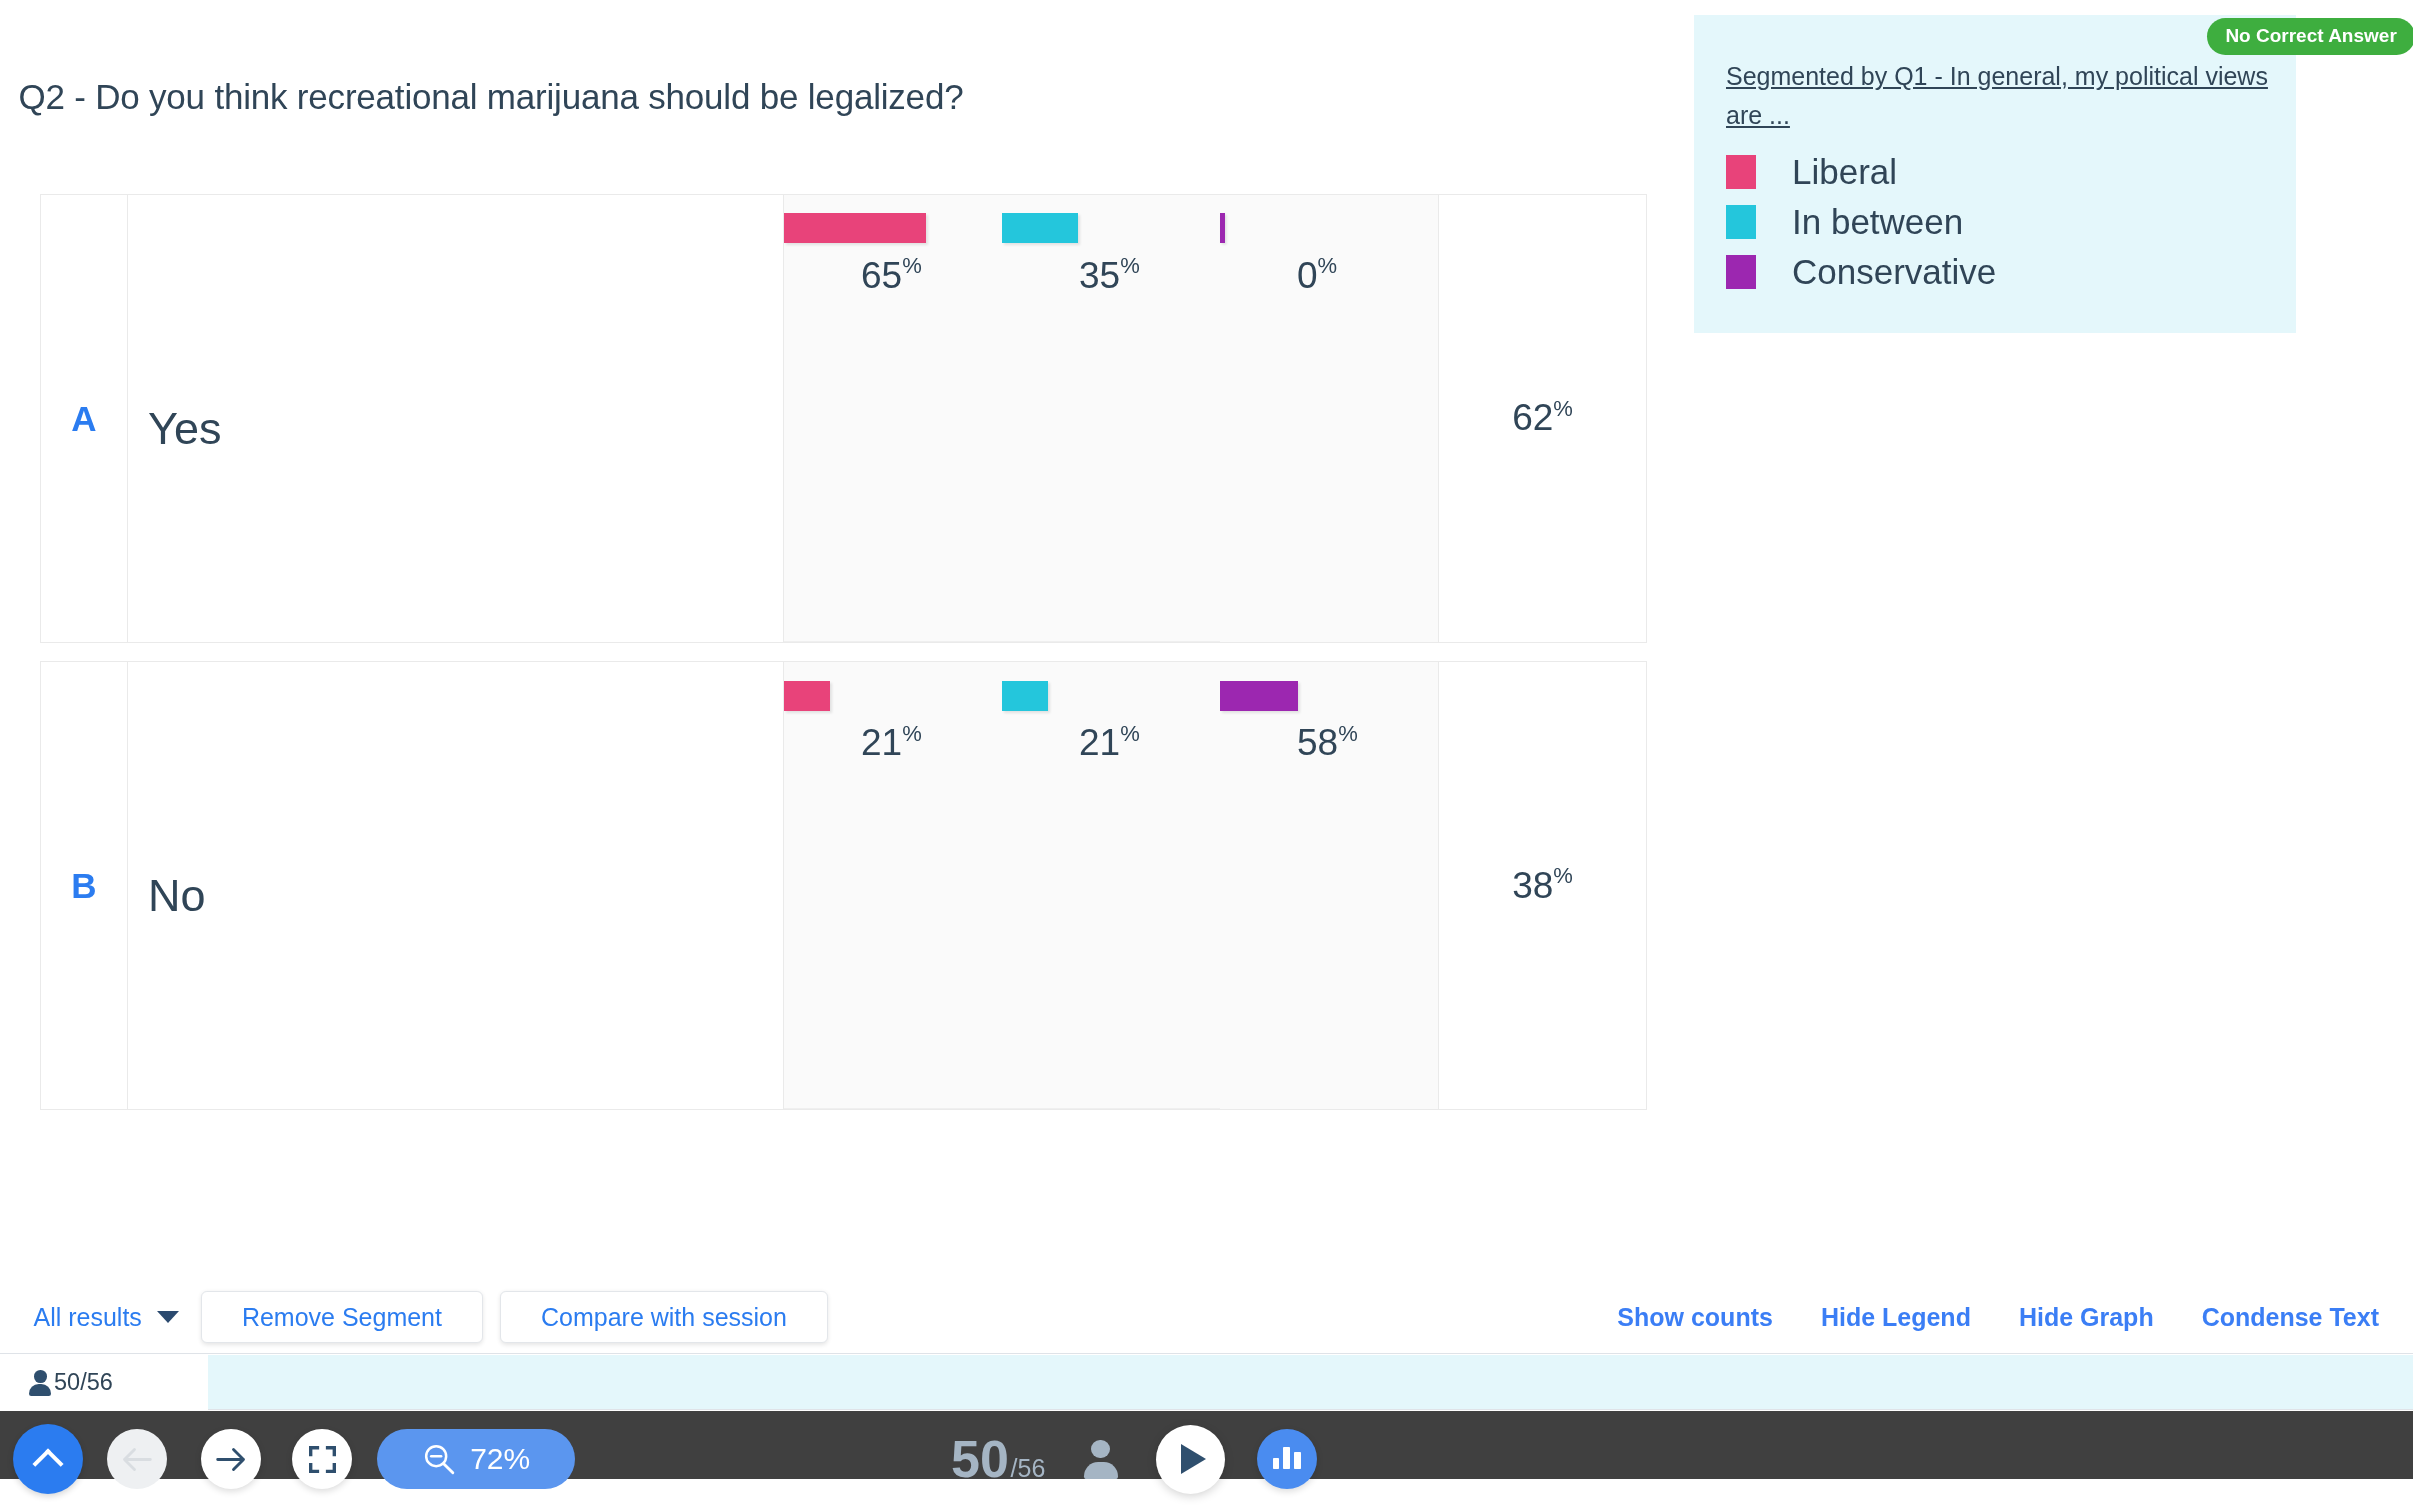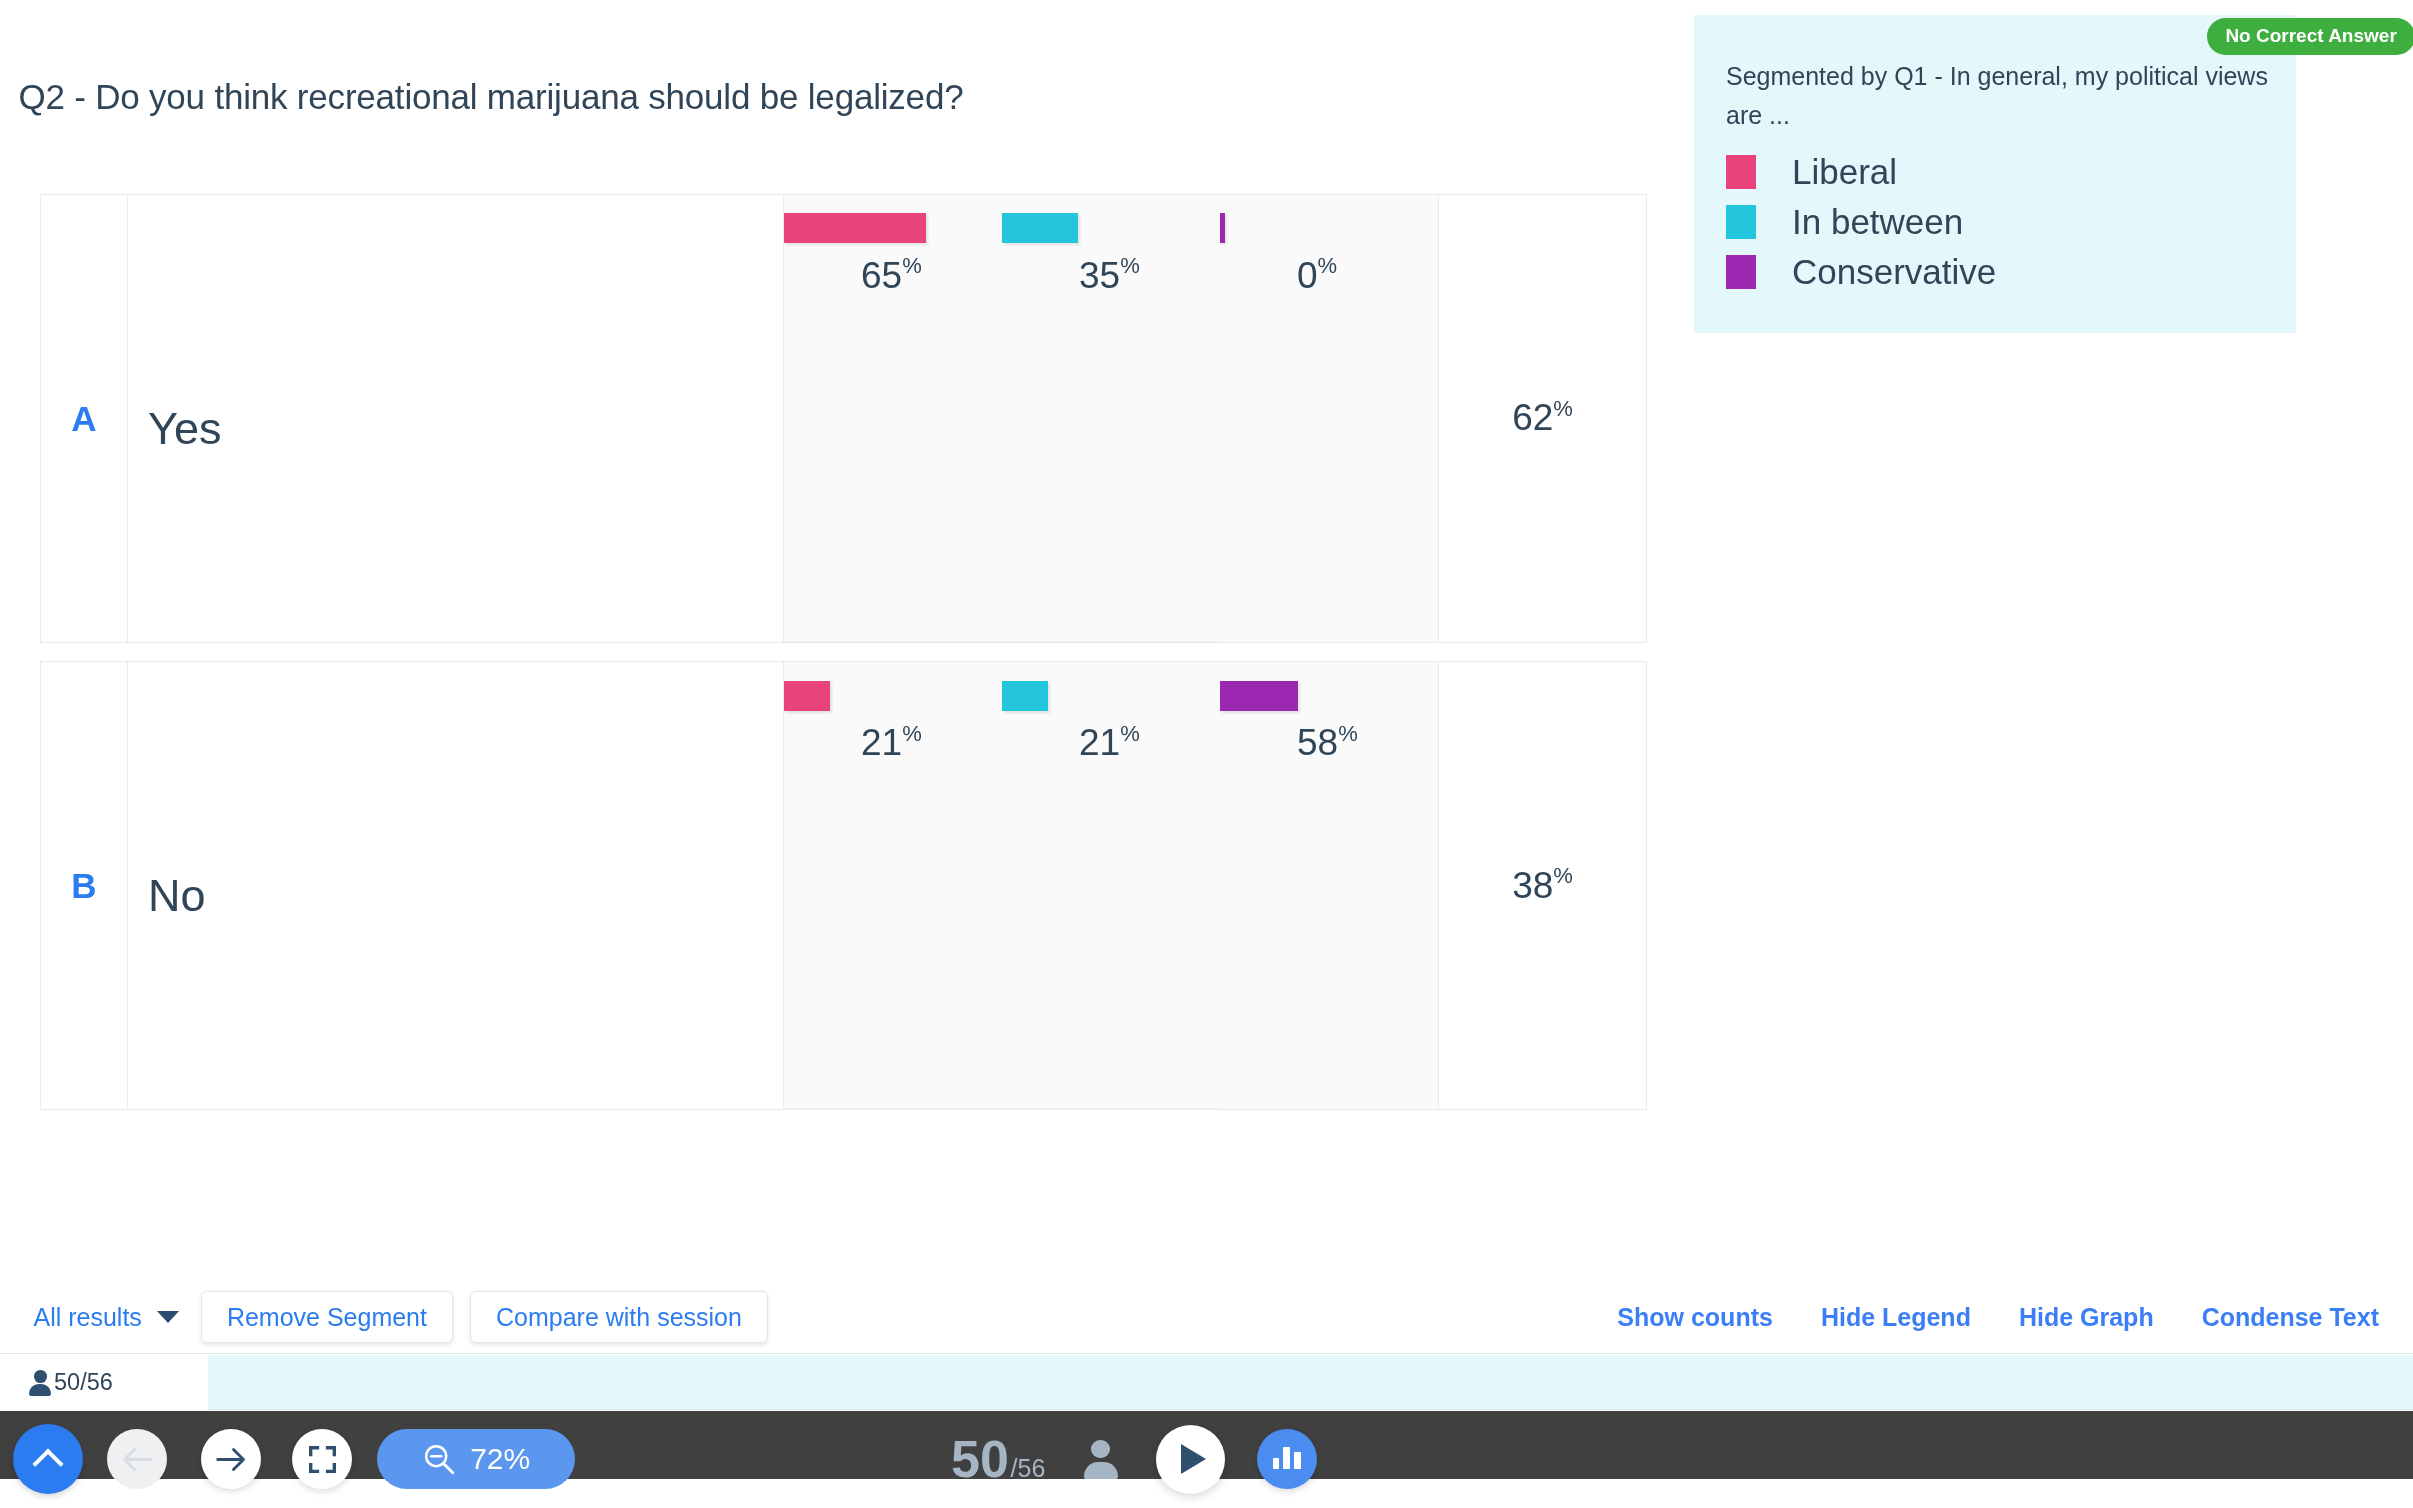--- a/index.html
+++ b/index.html
@@ -34,20 +34,21 @@
     background: #e4f7fb;
   }
   .legend-heading {
     position: absolute;
     left: 32px;
     top: 42px;
     width: 545px;
     font-size: 25px;
     line-height: 39px;
     color: #304557;
+    text-decoration: underline;
   }
   .legend-items {
     position: absolute;
     left: 32px;
     top: 132px;
   }
   .legend-row {
     display: flex;
     align-items: center;
     height: 50px;
@@ -212,21 +213,21 @@
     white-space: nowrap;
   }
   .caret-down {
     width: 0; height: 0;
     border-left: 11px solid transparent;
     border-right: 11px solid transparent;
     border-top: 12.6px solid #2b4a6f;
   }
   .tb-button {
     height: 52px;
-    padding: 0 25px;
+    padding: 0 40px;
     display: flex;
     align-items: center;
     justify-content: center;
     background: #ffffff;
     border: 0.8px solid #e3e6ea;
     border-radius: 5.9px;
     box-shadow: 0 1.7px 4.2px rgba(0,0,0,0.10);
     font-size: 25px;
     color: #2b7cf0;
     white-space: nowrap;

